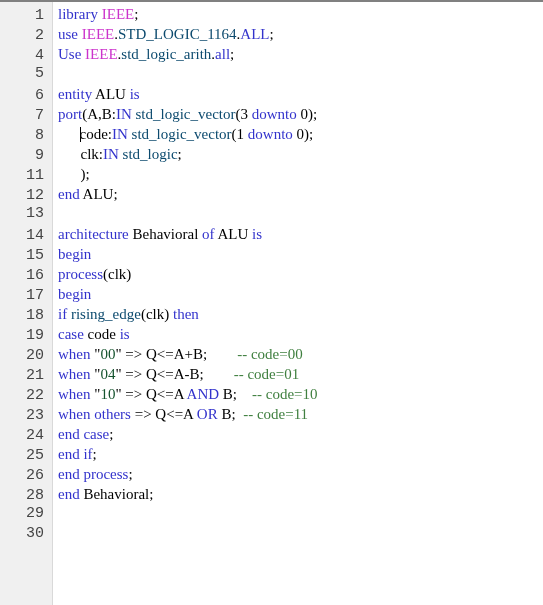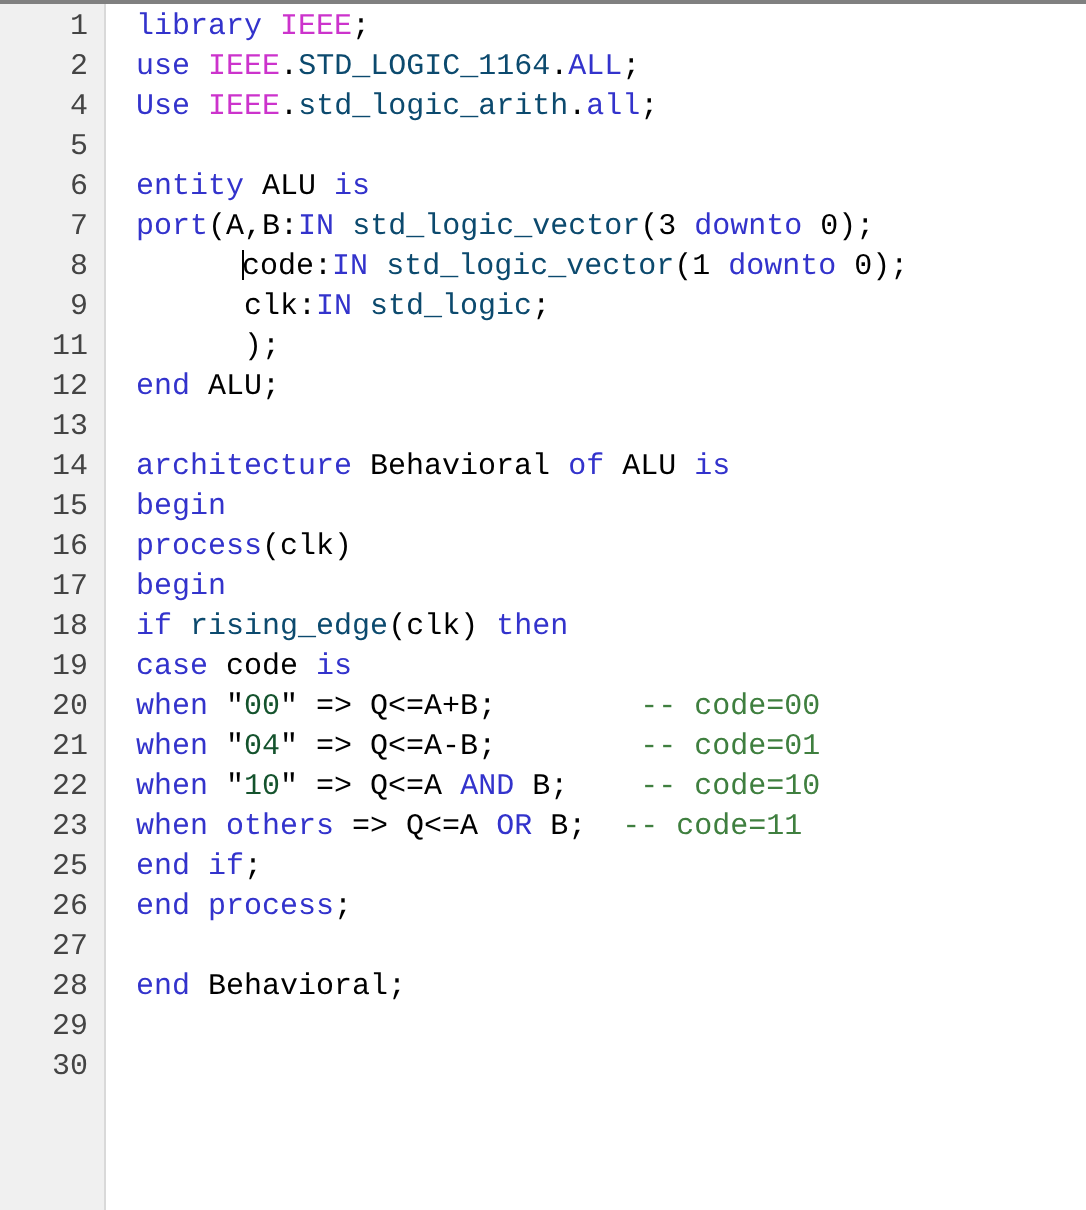--- a/index.html
+++ b/index.html
@@ -59,22 +59,23 @@
     text-align: right;
     color: #444444;
     font-size: 15px;
     font-family: "Liberation Mono", "DejaVu Sans Mono", monospace;
     -webkit-user-select: none;
     user-select: none;
   }
 
   .lt {
     display: inline-block;
-    padding-left: 15px;
+    padding-left: 5px;
     white-space: pre;
+    font-family: Liberation Serif, serif;
   }
 
   
   .t-kw   { color: #3333cc; }            
   .t-lib  { color: #cc33cc; }            
   .t-type { color: #0c4a6e; }            
   .t-str  { color: #14532d; }            
   .t-cmt  { color: #3f7f3f; }            
   .t-pl   { color: #000000; }            
 
@@ -109,20 +110,20 @@
       <div class="code-line"><span class="ln">14</span><span class="lt"><span class="t-kw">architecture</span><span class="t-pl"> Behavioral </span><span class="t-kw">of</span><span class="t-pl"> ALU </span><span class="t-kw">is</span></span></div>
       <div class="code-line"><span class="ln">15</span><span class="lt"><span class="t-kw">begin</span></span></div>
       <div class="code-line"><span class="ln">16</span><span class="lt"><span class="t-kw">process</span><span class="t-pl">(clk)</span></span></div>
       <div class="code-line"><span class="ln">17</span><span class="lt"><span class="t-kw">begin</span></span></div>
       <div class="code-line"><span class="ln">18</span><span class="lt"><span class="t-kw">if</span><span class="t-pl"> </span><span class="t-type">rising_edge</span><span class="t-pl">(clk) </span><span class="t-kw">then</span></span></div>
       <div class="code-line"><span class="ln">19</span><span class="lt"><span class="t-kw">case</span><span class="t-pl"> code </span><span class="t-kw">is</span></span></div>
       <div class="code-line"><span class="ln">20</span><span class="lt"><span class="t-kw">when</span><span class="t-pl"> "</span><span class="t-str">00</span><span class="t-pl">" =&gt; Q&lt;=A+B;        </span><span class="t-cmt">-- code=00</span></span></div>
       <div class="code-line"><span class="ln">21</span><span class="lt"><span class="t-kw">when</span><span class="t-pl"> "</span><span class="t-str">04</span><span class="t-pl">" =&gt; Q&lt;=A-B;        </span><span class="t-cmt">-- code=01</span></span></div>
       <div class="code-line"><span class="ln">22</span><span class="lt"><span class="t-kw">when</span><span class="t-pl"> "</span><span class="t-str">10</span><span class="t-pl">" =&gt; Q&lt;=A </span><span class="t-kw">AND</span><span class="t-pl"> B;    </span><span class="t-cmt">-- code=10</span></span></div>
       <div class="code-line"><span class="ln">23</span><span class="lt"><span class="t-kw">when</span><span class="t-pl"> </span><span class="t-kw">others</span><span class="t-pl"> =&gt; Q&lt;=A </span><span class="t-kw">OR</span><span class="t-pl"> B;  </span><span class="t-cmt">-- code=11</span></span></div>
+      <div class="code-line"><span class="ln">24</span><span class="lt"><span class="t-kw">end</span><span class="t-pl"> </span><span class="t-kw">case</span><span class="t-pl">;</span></span></div>
       <div class="code-line"><span class="ln">25</span><span class="lt"><span class="t-kw">end</span><span class="t-pl"> </span><span class="t-kw">if</span><span class="t-pl">;</span></span></div>
       <div class="code-line"><span class="ln">26</span><span class="lt"><span class="t-kw">end</span><span class="t-pl"> </span><span class="t-kw">process</span><span class="t-pl">;</span></span></div>
-      <div class="code-line"><span class="ln">27</span><span class="lt"></span></div>
       <div class="code-line"><span class="ln">28</span><span class="lt"><span class="t-kw">end</span><span class="t-pl"> Behavioral;</span></span></div>
       <div class="code-line"><span class="ln">29</span><span class="lt"></span></div>
       <div class="code-line"><span class="ln">30</span><span class="lt"></span></div>
     </div>
 </div>
 
 </body></html>

